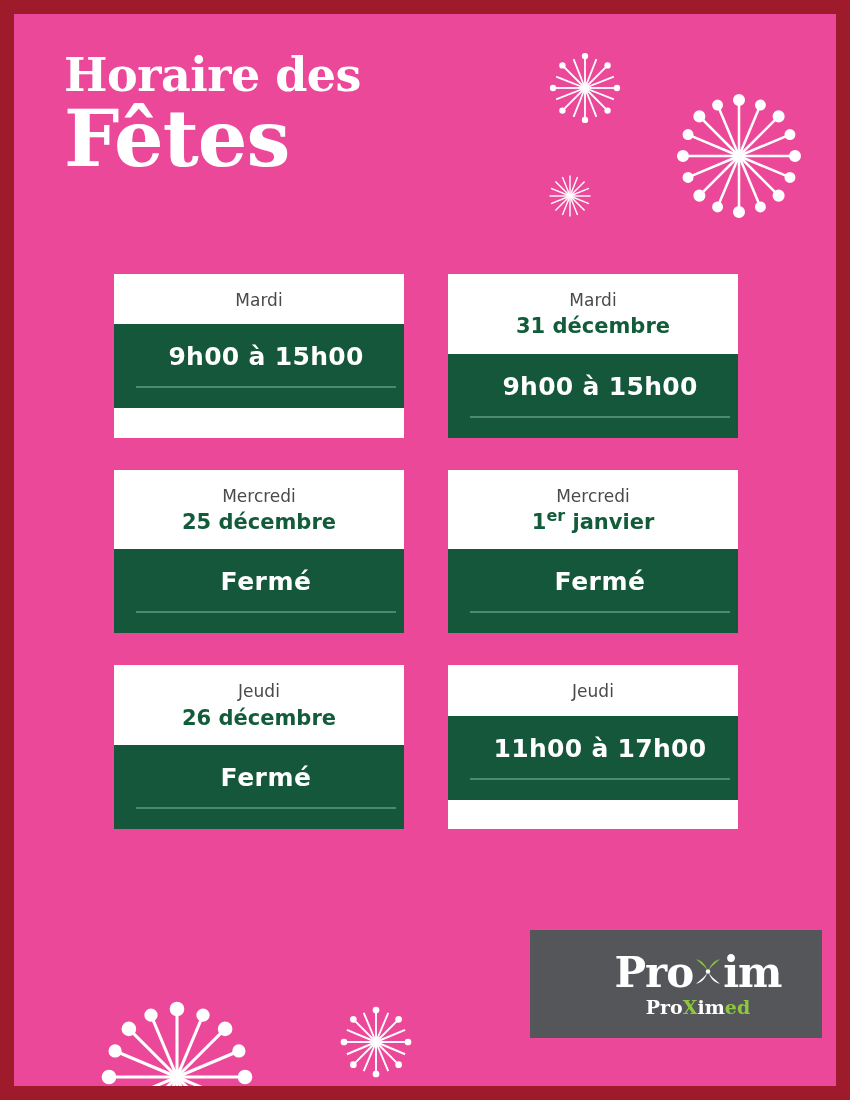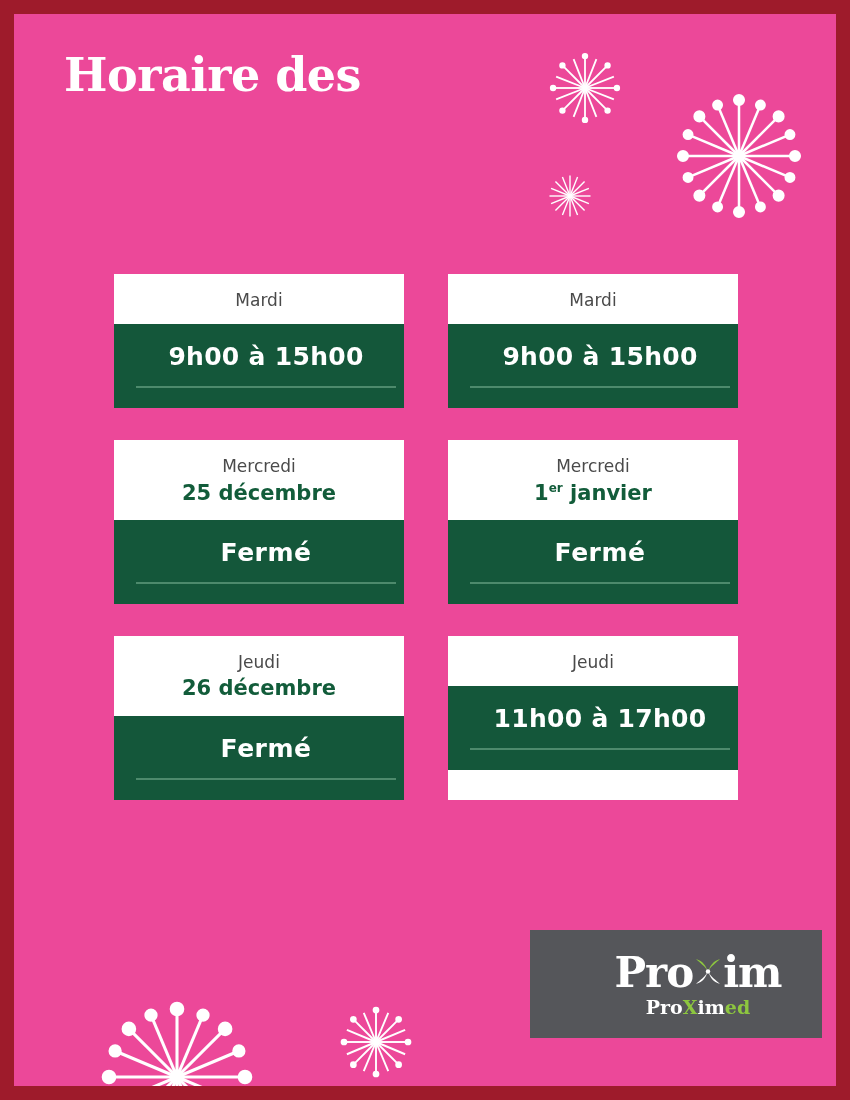--- a/index.html
+++ b/index.html
@@ -87,21 +87,21 @@
   }
   .card-date {
     font-size: 21px;
     color: #16past;
     color: #125c3a;
     font-weight: bold;
     margin-top: 4px;
     line-height: 1.2;
   }
   .card-date sup {
-    font-size: 12px;
+    font-size: 16px;
     vertical-align: super;
     line-height: 0;
   }
   .card-body {
     background: #14573a;
     padding: 18px 8px 20px 22px;
     text-align: center;
   }
   .card-hours {
     font-size: 25px;
@@ -165,20 +165,21 @@
     color: #8dc63f;
   }
 </style>
 </head>
 <body>
 
 <div class="page">
 
   <div class="title-block">
     <div class="title-line1">Horaire des</div>
+    <div class="title-line2">Fêtes</div>
   </div>
 
   <div class="flake" style="left:533px; top:36px;">
     <svg width="76" height="76" viewBox="0 0 100 100">
       <g stroke="#ffffff" stroke-width="2.4" fill="#ffffff">
         <line x1="50" y1="50" x2="50" y2="8"></line>
           <circle cx="50" cy="8" r="3"></circle>
         <line x1="50" y1="50" x2="79.7" y2="20.3"></line>
           <circle cx="79.7" cy="20.3" r="3"></circle>
         <line x1="50" y1="50" x2="92" y2="50"></line>
@@ -346,20 +347,21 @@
         <div class="card-weekday">Mardi</div>
       </div>
       <div class="card-body">
         <div class="card-hours">9h00 à 15h00</div>
       </div>
     </div>
 
     <div class="card">
       <div class="card-head">
         <div class="card-weekday">Mardi</div>
+        <div class="card-date">31 décembre</div>
       </div>
       <div class="card-body">
         <div class="card-hours">9h00 à 15h00</div>
       </div>
     </div>
 
     <div class="card">
       <div class="card-head">
         <div class="card-weekday">Mercredi</div>
         <div class="card-date">25 décembre</div>

